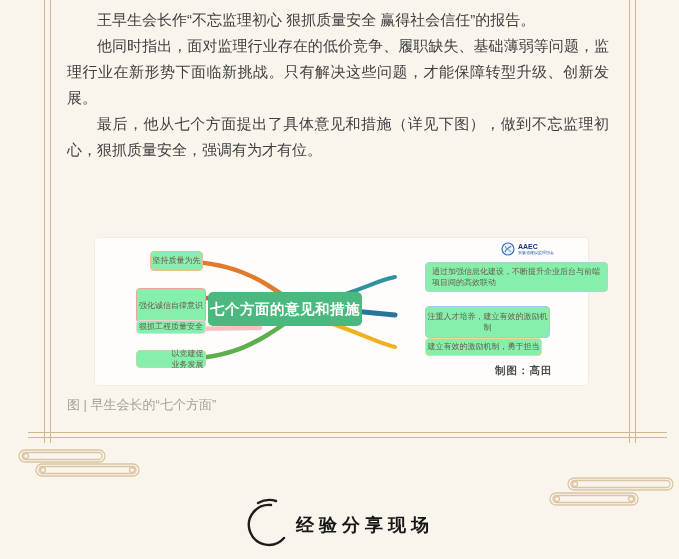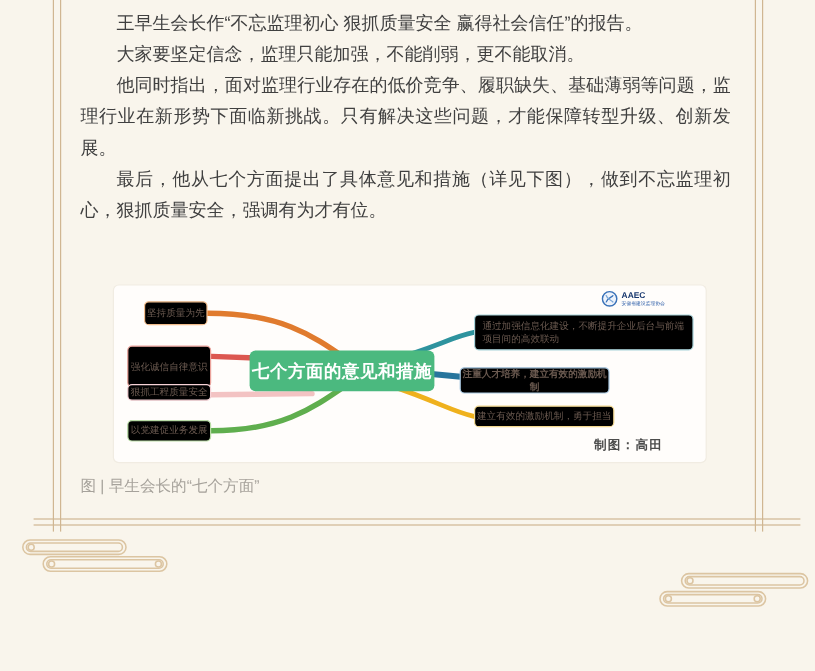--- a/index.html
+++ b/index.html
@@ -22,30 +22,30 @@
   .article{position:absolute;left:67px;top:7px;width:542px;}
   .article p{
     margin:0;font-size:15px;line-height:26px;color:#404040;
     text-indent:2em;text-align:justify;line-break:strict;word-break:normal;
   }
 
   
   .mindmap{position:absolute;left:95px;top:238px;width:493px;height:147px;
     background:#fffdfb;border-radius:4px;box-shadow:0 0 0 1px #f1ece2;}
   .branches{position:absolute;left:0;top:0;width:493px;height:147px;}
-  .mnode{position:absolute;background:#000000;border:1px solid #ccc;border-radius:4px;
+  .mnode{position:absolute;background:#86efac;border:1px solid #ccc;border-radius:4px;
     display:flex;align-items:center;justify-content:center;text-align:center;
-    font-size:8px;color:#6b5a50;line-height:1.4;box-sizing:border-box;}
+    font-size:8px;color:#6b5a50;line-height:1.4;box-sizing:border-box;margin-left:30px;}
   .ln0{left:25px;top:13px;width:53px;height:20px;border-color:#f2bd8d;}
   .ln1{left:11px;top:50px;width:70px;height:35px;border-color:#eba39c;}
   .ln2{left:11px;top:82px;width:70px;height:14px;border-color:#f6d2d6;}
-  .ln3{left:11px;top:112px;width:70px;height:18px;border-color:#b9dca6;}
+  .ln3{left:11px;top:112px;width:70px;height:18px;border-color:#b9dca6;padding-left:33px;}
   .rn0{left:300px;top:24px;width:183px;height:30px;border-color:#a8d3da;
        padding:2px 6px;text-align:left;justify-content:flex-start;}
-  .rn1{left:288px;top:68px;width:125px;height:22px;border-color:#a9c9e2;font-weight:bold;}
+  .rn1{left:300px;top:68px;width:125px;height:32px;border-color:#a9c9e2;}
   .rn2{left:300px;top:100px;width:117px;height:18px;border-color:#f2d88f;}
   .center-node{position:absolute;left:113px;top:54px;width:154px;height:34px;
     background:#4bb97f;color:#fff;border-radius:5px;display:flex;align-items:center;
     justify-content:center;font-size:14.5px;letter-spacing:.5px;font-weight:700;}
   .logo{position:absolute;left:406px;top:4px;display:flex;align-items:center;gap:3px;}
   .logo-name{font-size:7px;font-weight:bold;color:#16366d;line-height:7px;}
   .logo-sub{font-size:4px;color:#2a5ca8;line-height:5px;white-space:nowrap;}
   .credit{position:absolute;left:400px;top:126px;font-size:10.5px;font-weight:bold;
     color:#4c4c4c;letter-spacing:1px;}
 
@@ -70,21 +70,20 @@
 <body>
 
 <div class="page">
 
   <div class="frame-v left"></div>
   <div class="frame-v right"></div>
   <div class="frame-h"></div>
 
   <div class="article">
     <p>王早生会长作“不忘监理初心 狠抓质量安全 赢得社会信任”的报告。</p>
-    <p>大家要坚定信念，监理只能加强，不能削弱，更不能取消。</p>
     <p>他同时指出，面对监理行业存在的低价竞争、履职缺失、基础薄弱等问题，监理行业在新形势下面临新挑战。只有解决这些问题，才能保障转型升级、创新发展。</p>
     <p>最后，他从七个方面提出了具体意见和措施（详见下图），做到不忘监理初心，狠抓质量安全，强调有为才有位。</p>
   </div>
 
   <div class="mindmap">
     <svg class="branches" viewBox="0 0 493 147" xmlns="http://www.w3.org/2000/svg">
       <path d="M 78,23 C 140,23 166,42 195,62" stroke="#e07b2e" stroke-width="4.5" fill="none" stroke-linecap="round"></path>
       <path d="M 81,59 L 165,62" stroke="#dc5750" stroke-width="4.5" fill="none" stroke-linecap="round"></path>
       <path d="M 81,91 L 165,90" stroke="#f3c3c3" stroke-width="4.5" fill="none" stroke-linecap="round"></path>
       <path d="M 81,121 C 140,121 166,102 195,82" stroke="#5fae4e" stroke-width="4.5" fill="none" stroke-linecap="round"></path>
@@ -137,14 +136,21 @@
       <rect x="20" y="2" width="105" height="12" rx="6"></rect>
       <rect x="23" y="4.5" width="99" height="7" rx="3.5"></rect>
       <circle cx="27" cy="8" r="2.5"></circle>
       <rect x="2" y="17" width="88" height="12" rx="6"></rect>
       <rect x="5" y="19.5" width="82" height="7" rx="3.5"></rect>
       <circle cx="9" cy="23" r="2.5"></circle>
       <circle cx="83" cy="23" r="2.5"></circle>
     </svg>
   </div>
 
+  <div class="section-title">
+    <svg class="enso" width="46" height="54" viewBox="0 0 46 54">
+      <path d="M 26,7 A 20,20 0 1 0 39,40"></path>
+      <path d="M 13,5 Q 22,0 31,3"></path>
+    </svg>
+    <span class="label">经验分享现场</span>
+  </div>
 
 </div>
 
 </body></html>

